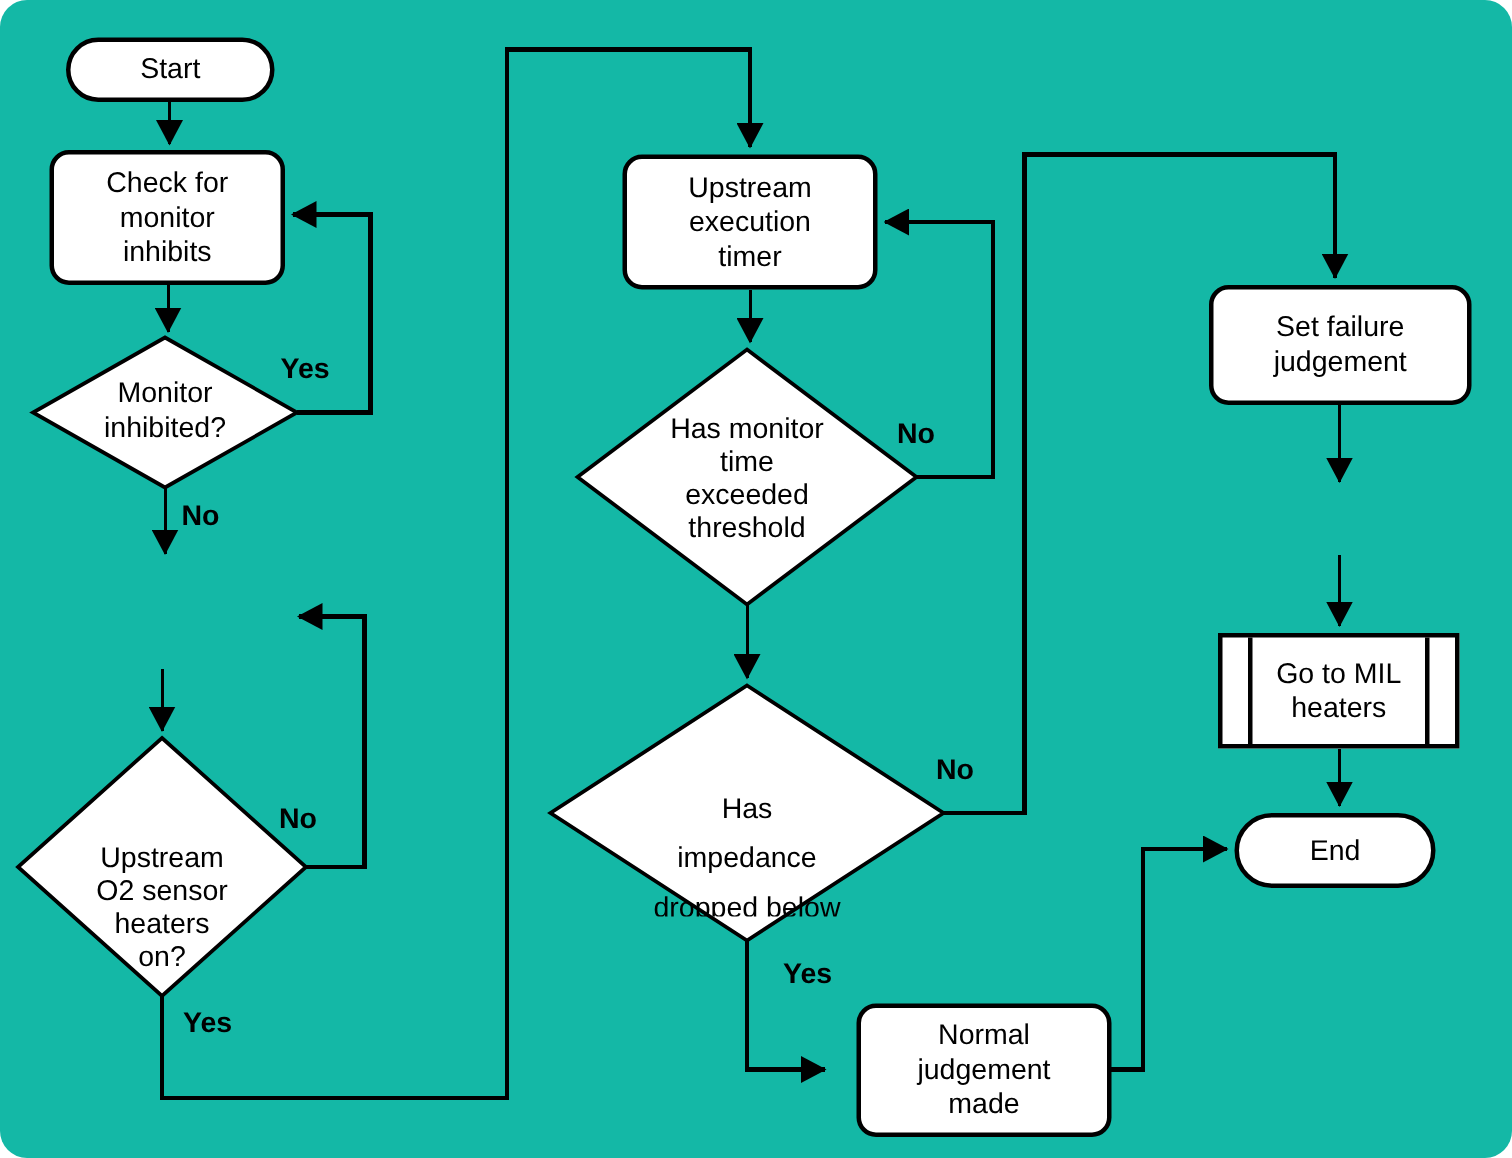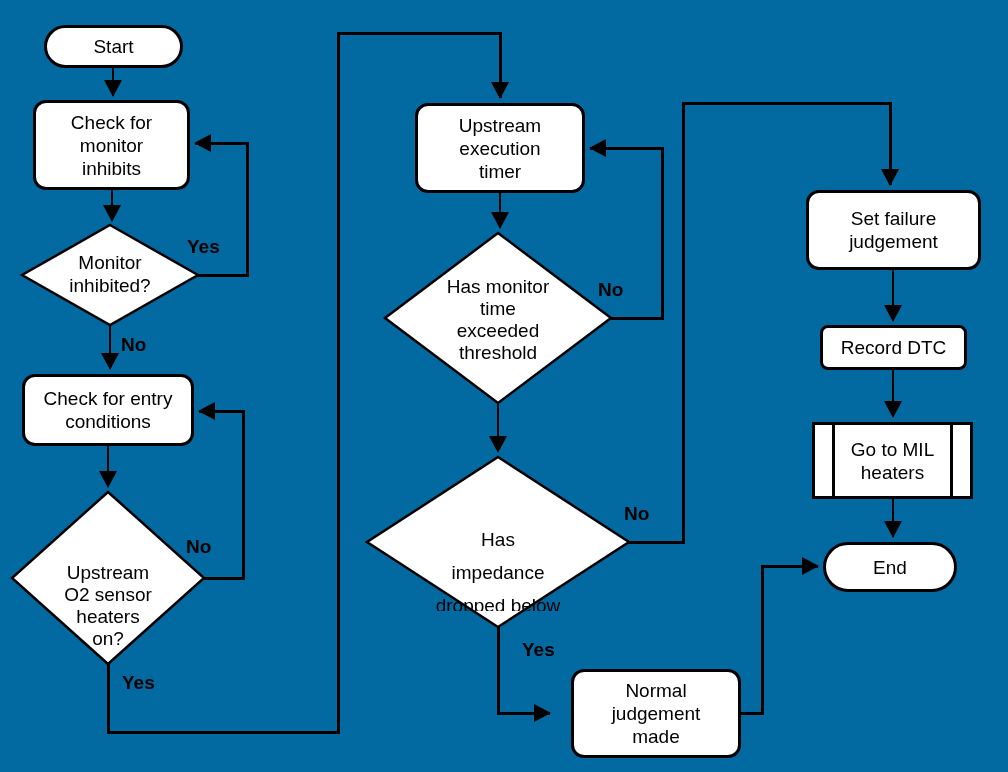--- a/index.html
+++ b/index.html
@@ -1,23 +1,24 @@
 <!DOCTYPE html>
 <html><head>
 <meta charset="utf-8">
 <style>
   html, body { margin: 0; padding: 0; background: #ffffff; }
   #canvas {
     position: relative;
     width: 1008px;
     height: 772px;
-    background: #0369a1;
+    background: #14b8a6;
     font-family: "Liberation Sans", sans-serif;
     color: #000000;
     overflow: hidden;
+    border-radius: 18px;
   }
   #wires { position: absolute; left: 0; top: 0; width: 1008px; height: 772px; }
   .node {
     position: absolute;
     box-sizing: border-box;
     background: #ffffff;
     border: 3px solid #000000;
     border-radius: 13px;
     display: flex;
     align-items: center;
@@ -90,35 +91,32 @@
       <polygon points="498,457 629,542 498,627 367,542"></polygon>
     </g>
   </svg>
 
   <div class="node stadium" style="left:44px; top:25px; width:139px; height:43px;">Start</div>
 
   <div class="node" style="left:33px; top:100px; width:157px; height:90px;">Check for
 monitor
 inhibits</div>
 
-  <div class="node" style="left:22px; top:374px; width:172px; height:72px;">Check for entry
-conditions</div>
 
   <div class="node" style="left:415px; top:103px; width:170px; height:90px;">Upstream
 execution
 timer</div>
 
   <div class="node" style="left:555px; top:669px; width:170px; height:89px;margin-left:16px;">Normal
 judgement
 made</div>
 
   <div class="node" style="left:806px; top:190px; width:175px; height:80px;">Set failure
 judgement</div>
 
-  <div class="node" style="left:820px; top:325px; width:147px; height:45px; border-radius:8px;">Record DTC</div>
 
   <div class="node predef" style="left:812px; top:422px; width:161px; height:77px;">
     <span class="bar" style="left:17px;"></span>
     <span class="bar" style="right:17px;"></span>
     <span>Go to MIL
 heaters</span>
   </div>
 
   <div class="node stadium" style="left:823px; top:542px; width:134px; height:50px;">End</div>
 

